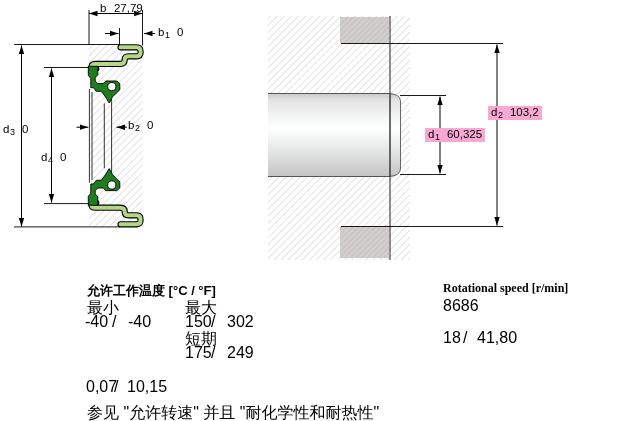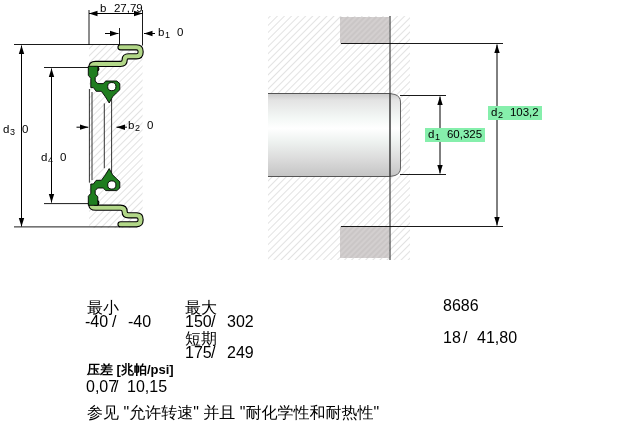--- a/index.html
+++ b/index.html
@@ -2,21 +2,21 @@
 <html><head>
 <meta charset="utf-8">
 <style>
   html,body{margin:0;padding:0;background:#fff;}
   .canvas{position:relative;width:635px;height:421px;background:#ffffff;overflow:hidden;
           font-family:"Liberation Sans","DejaVu Sans",sans-serif;color:#000;}
   svg{position:absolute;left:0;top:0;}
   .dim{position:absolute;font-size:11.5px;line-height:13px;white-space:nowrap;}
   .dim sub{font-size:9px;position:relative;top:2px;margin-left:0.5px;vertical-align:baseline;}
   .dim .v{margin-left:7px;}
-  .dim.bg{background:#86efac;padding:0 3px;}
+  .dim.bg{background:#f9a8d4;padding:0 3px;}
   .h-cjk{position:absolute;font-weight:bold;font-size:13px;white-space:nowrap;}
   .t12{position:absolute;font-size:16px;white-space:nowrap;}
   .h-serif{position:absolute;font-family:"Liberation Serif","DejaVu Serif",serif;
            font-weight:bold;font-size:12px;white-space:nowrap;}
   .cell{display:inline-block;}
   .w27{width:27px}.w16{width:16px}.w26{width:26px}.w28{width:28px}
   .w13{width:13px}.w20{width:20px}.w14{width:14px}
 </style>
 </head>
 <body>
@@ -118,39 +118,40 @@
   </svg>
 
   <div class="dim" style="left:100px;top:2px"><span>b</span><sub></sub><span class="v">27,79</span></div>
   <div class="dim" style="left:158px;top:26px"><span>b</span><sub>1</sub><span class="v">0</span></div>
   <div class="dim" style="left:128px;top:119px"><span>b</span><sub>2</sub><span class="v">0</span></div>
   <div class="dim" style="left:3px;top:123px"><span>d</span><sub>3</sub><span class="v">0</span></div>
   <div class="dim" style="left:41px;top:151px"><span>d</span><sub>4</sub><span class="v">0</span></div>
   <div class="dim bg" style="left:488px;top:106px"><span>d</span><sub>2</sub><span class="v">103,2</span></div>
   <div class="dim bg" style="left:425px;top:128px"><span>d</span><sub>1</sub><span class="v">60,325</span></div>
 
+  <div class="h-cjk" style="left:87px;top:282px" lang="zh">允许工作温度 [°C / °F]</div>
   <div class="t12" style="left:87px;top:298px" lang="zh">最小</div>
   <div class="t12" style="left:185px;top:298px" lang="zh">最大</div>
 
   <div class="t12" style="left:85px;top:313px">
     <span class="cell w27">-40</span><span class="cell w16">/</span><span>-40</span>
   </div>
   <div class="t12" style="left:185px;top:313px">
     <span class="cell w26">150</span><span class="cell w16">/</span><span>302</span>
   </div>
   <div class="t12" style="left:185px;top:329px" lang="zh">短期</div>
   <div class="t12" style="left:185px;top:344px">
     <span class="cell w26">175</span><span class="cell w16">/</span><span>249</span>
   </div>
 
-  <div class="h-cjk" style="left:87px;top:361px" lang="zh">压差 [兆帕/psi]</div>
   <div class="t12" style="left:86px;top:378px">
     <span class="cell w28">0,07</span><span class="cell w13">/</span><span>10,15</span>
   </div>
 
   <div class="t12" style="left:87px;top:403px" lang="zh">参见 "允许转速" 并且 "耐化学性和耐热性"</div>
 
+  <div class="h-serif" style="left:443px;top:281px">Rotational speed [r/min]</div>
   <div class="t12" style="left:443px;top:297px">8686</div>
   <div class="t12" style="left:443px;top:329px">
     <span class="cell w20">18</span><span class="cell w14">/</span><span>41,80</span>
   </div>
 
 </div>
 
 </body></html>

